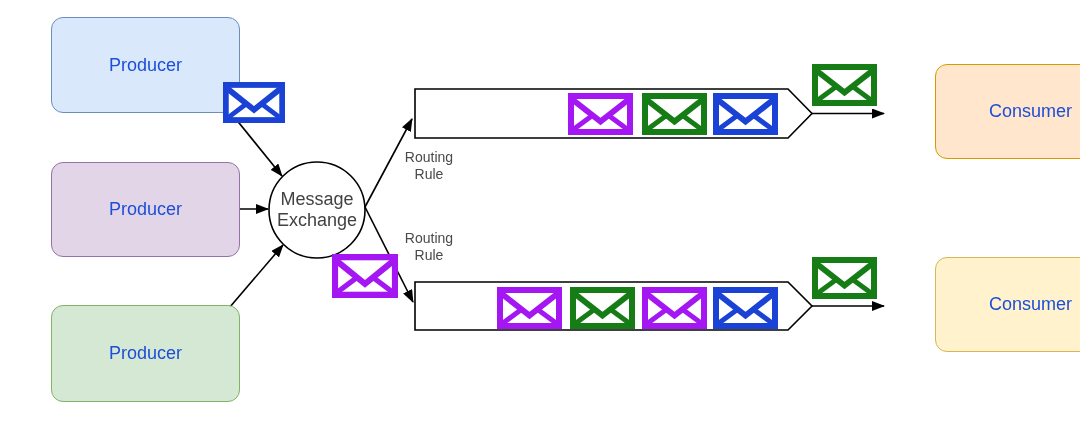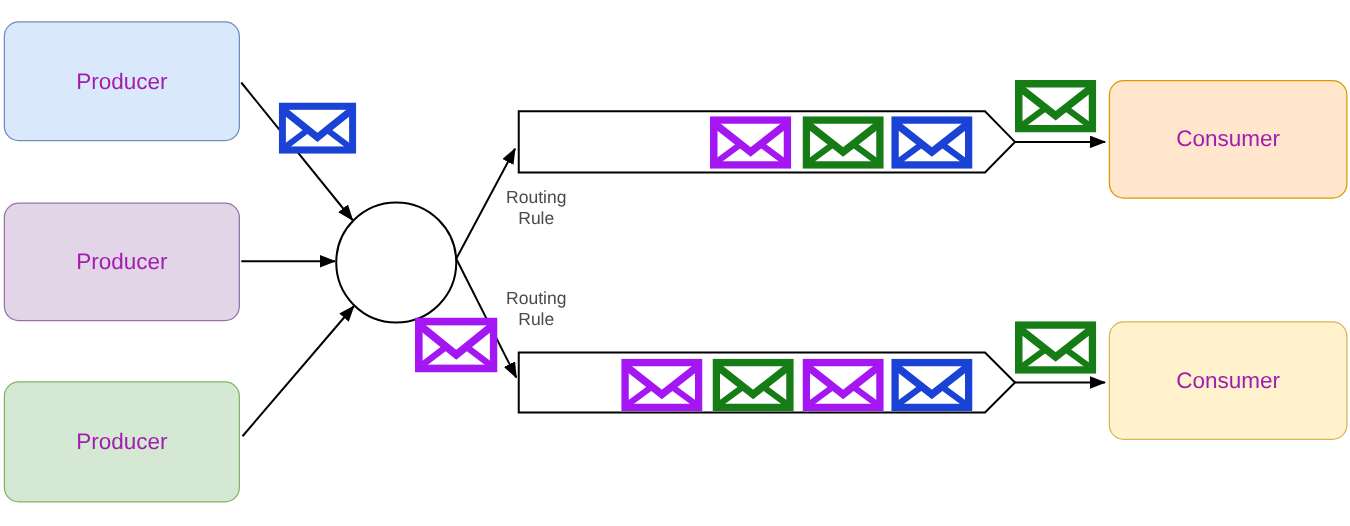--- a/index.html
+++ b/index.html
@@ -10,21 +10,21 @@
     font-family:"Liberation Sans","DejaVu Sans",sans-serif;
     overflow:hidden;
   }
   svg.layer{position:absolute;left:0;top:0;width:1080px;height:421px;}
   .node{
     position:absolute;
     border:1.5px solid #999;
     border-radius:12px;
     display:flex;align-items:center;justify-content:center;
     box-sizing:border-box;
-    font-size:18px;color:#a21caf;
+    font-size:18px;color:#1d4ed8;margin-left:48px;
   }
   #p1{left:3px;top:17px;width:189px;height:96px;}
   #p2{left:3px;top:162px;width:189px;height:95px;}
   #p3{left:3px;top:305px;width:189px;height:97px;}
   #c1{left:887px;top:64px;width:191px;height:95px;}
   #c2{left:887px;top:257px;width:191px;height:95px;}
   .exchange-label{
     position:absolute;left:269px;top:162px;width:96px;height:96px;
     display:flex;flex-direction:column;align-items:center;justify-content:center;
     font-size:18px;line-height:1.15;color:#424242;text-align:center;
@@ -85,20 +85,24 @@
     <span>Producer</span>
   </div>
 
   <div class="node" id="c1" style="background-color: rgb(255, 230, 204); border-color: rgb(215, 155, 0);">
     <span>Consumer</span>
   </div>
   <div class="node" id="c2" style="background-color: rgb(255, 242, 204); border-color: rgb(214, 182, 86);">
     <span>Consumer</span>
   </div>
 
+  <div class="exchange-label">
+    <span>Message</span>
+    <span>Exchange</span>
+  </div>
 
   <div class="routing-label" id="rr1">
     <div>Routing</div>
     <div>Rule</div>
   </div>
   <div class="routing-label" id="rr2">
     <div>Routing</div>
     <div>Rule</div>
   </div>
 

